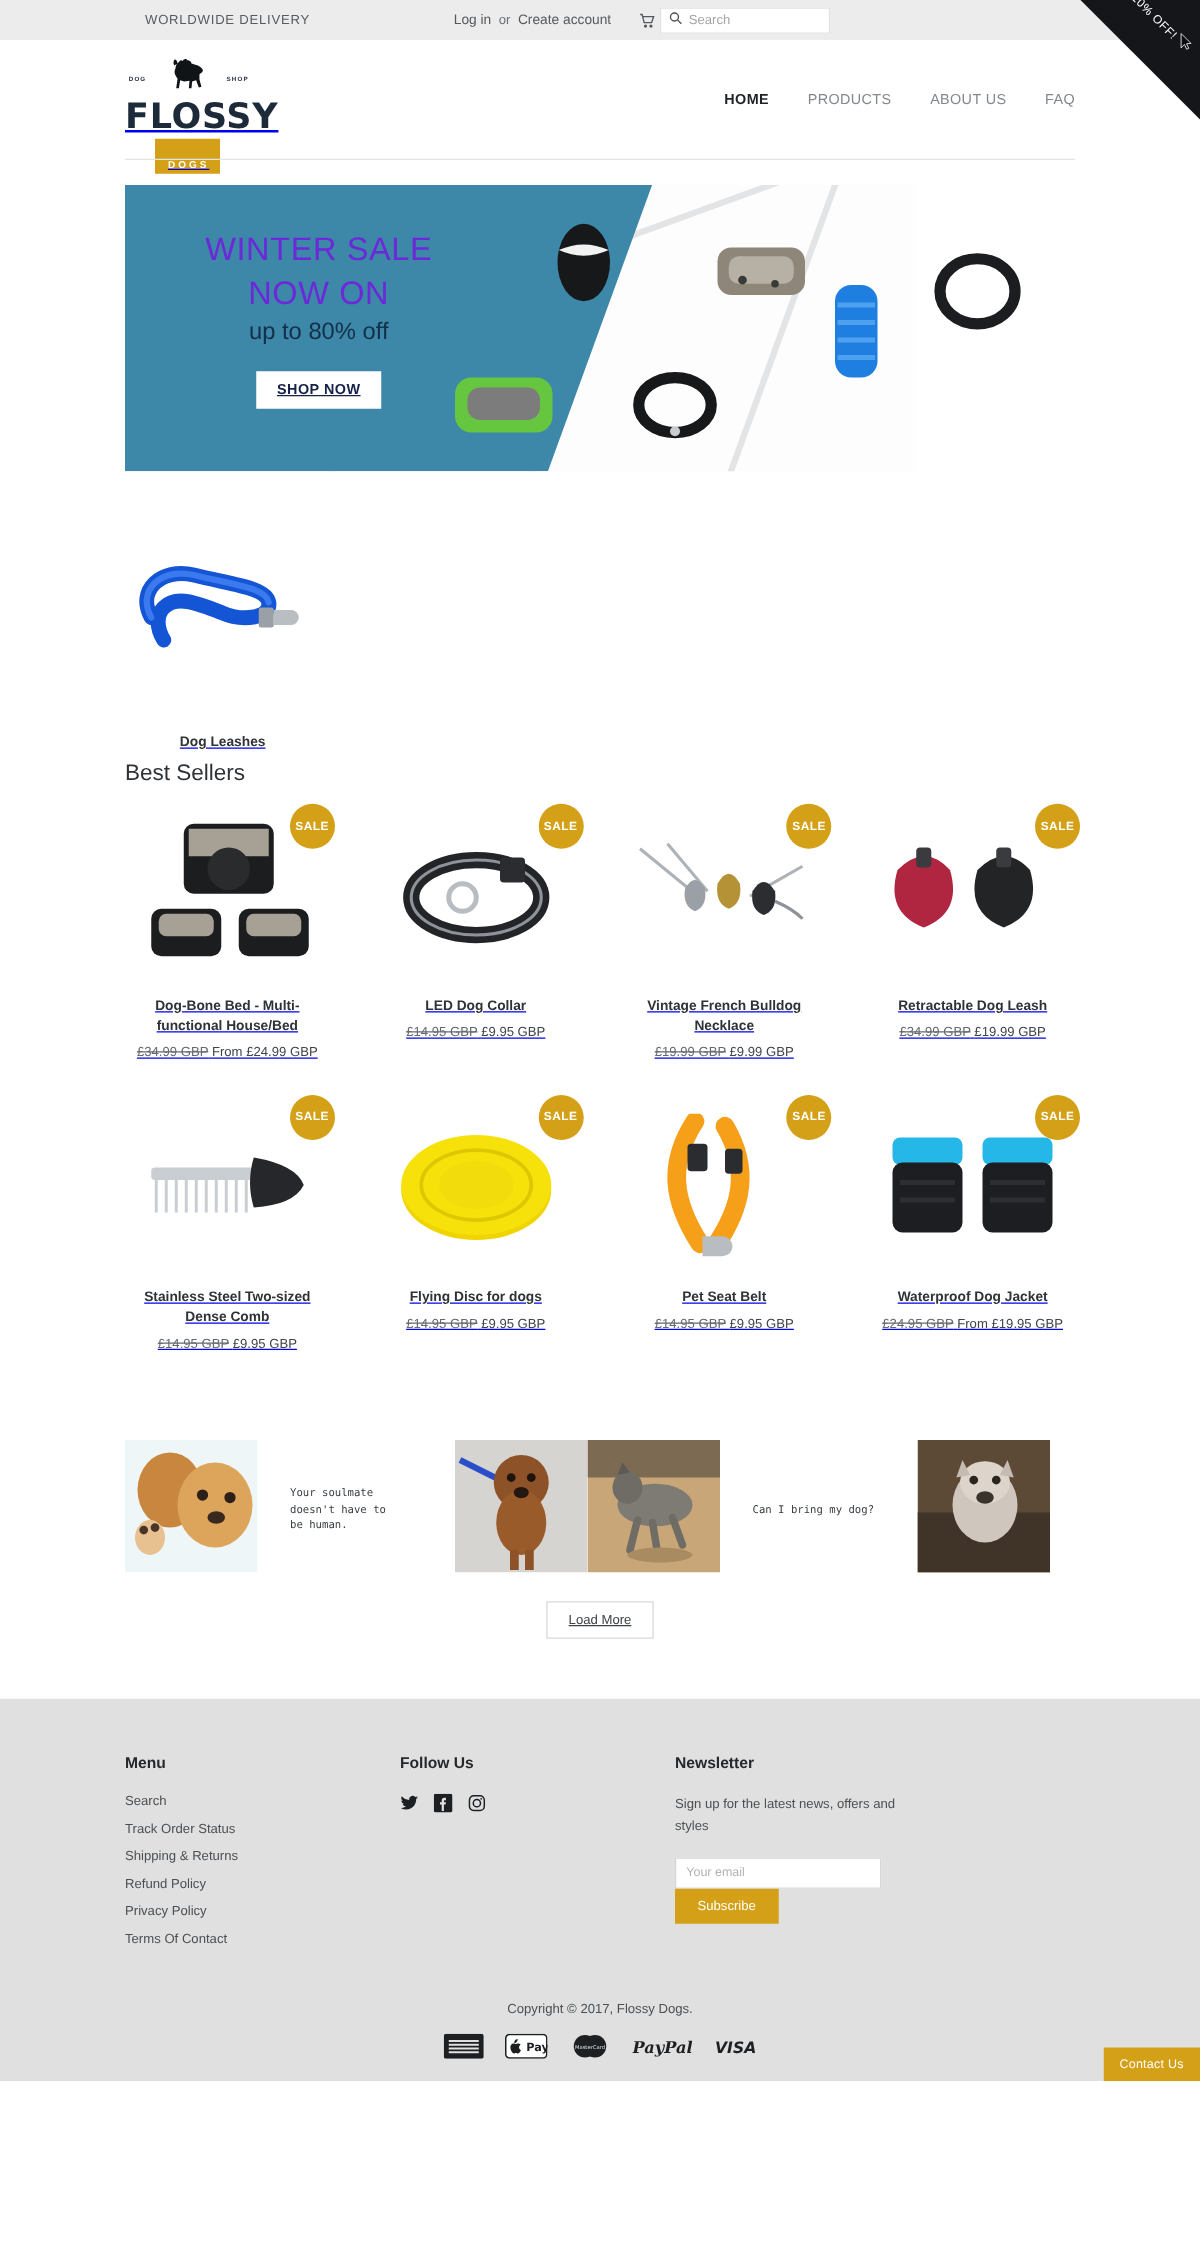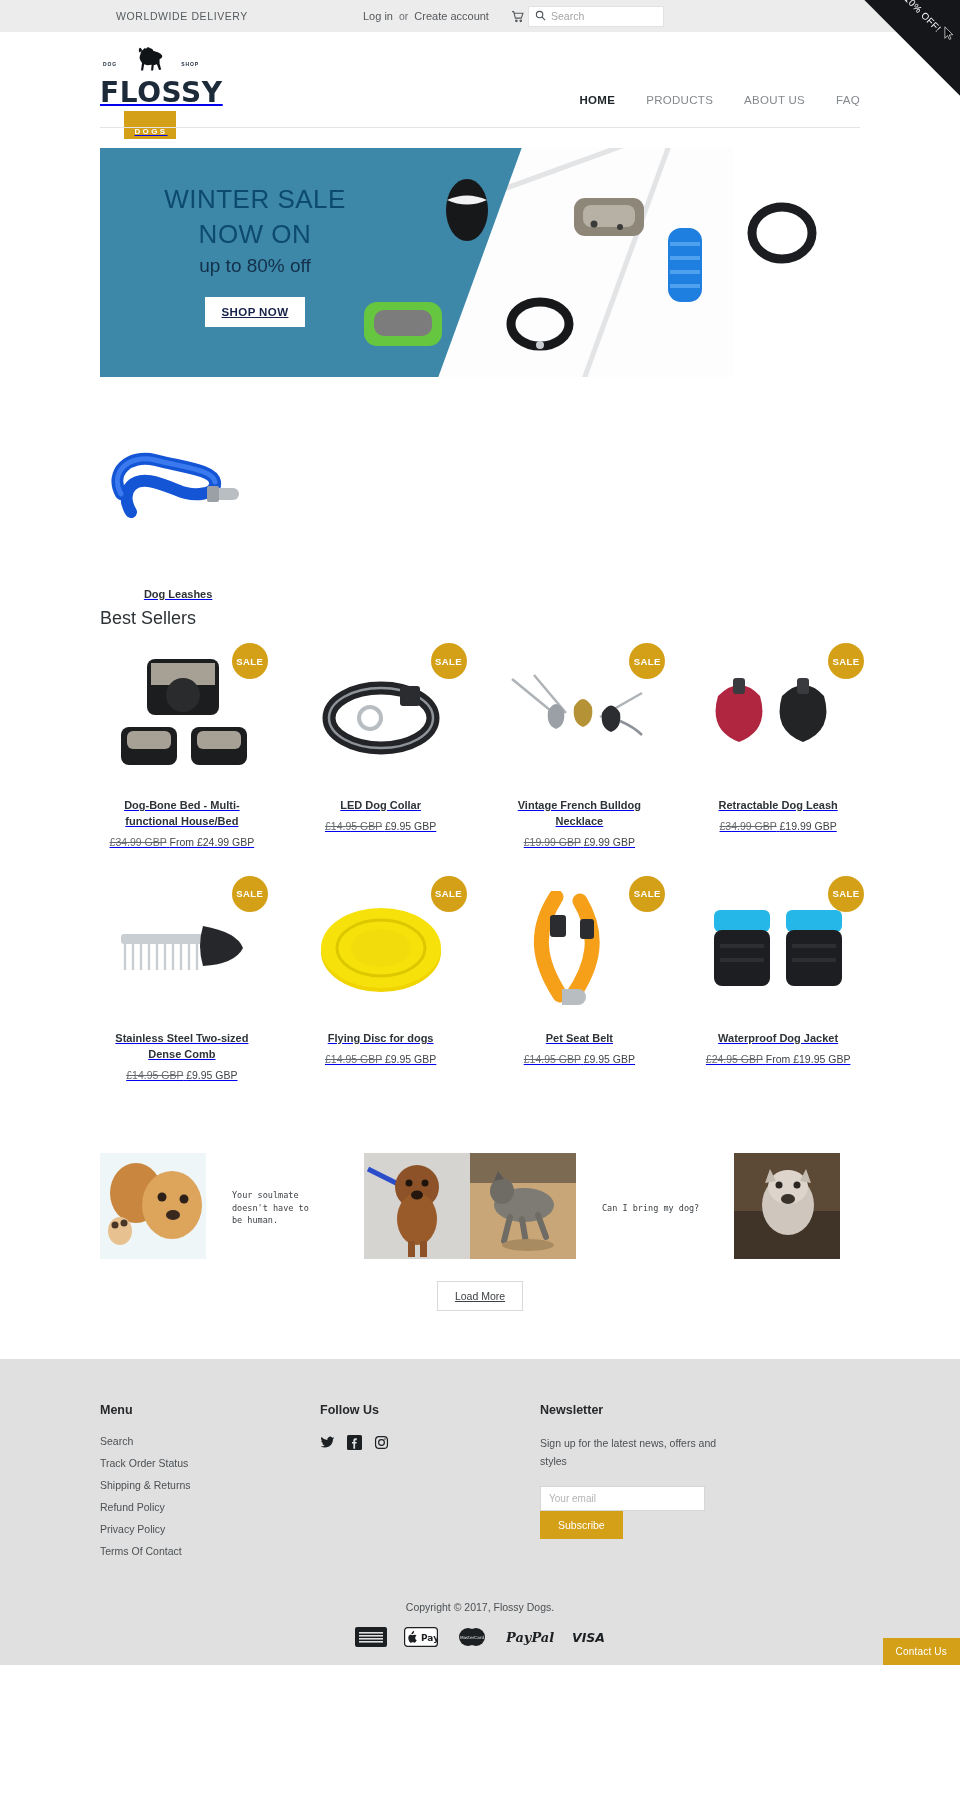--- a/index.html
+++ b/index.html
@@ -113,21 +113,21 @@
     color: #1c2a39; line-height: 1; font-family: "DejaVu Sans", sans-serif;
   }
   .logo-badge {
     margin: 4px auto 0; width: 52px; background: #d4a017;
     color: #fff; font-size: 8px; font-weight: 700; letter-spacing: 2.4px;
     padding: 16px 0 3px 2px;
   }
   .nav {
     position: absolute; right: 100px; top: 42px;
     display: flex; align-items: center; gap: 31px;
-    font-size: 11.5px; letter-spacing: .3px; margin-top: 20px;
+    font-size: 11.5px; letter-spacing: .3px;
   }
   .nav a { color: #83888c; text-decoration: none; }
   .nav a.active { color: #1d2327; font-weight: 700; }
   .header-rule {
     position: absolute; left: 100px; right: 100px; bottom: 0;
     height: 1px; background: #e4e4e4;
   }
 
   
   .collections {
@@ -172,21 +172,21 @@
     width: 460px; height: 229px;
     background: #3d87a8;
     transform: skewX(-20deg);
     z-index: 3;
   }
   .hero-copy {
     position: absolute; left: 30px; top: 34px; width: 250px;
     z-index: 5; text-align: center;
   }
   .hero-l1, .hero-l2 {
-    color: #0c4a6e; font-size: 26px; letter-spacing: .5px; line-height: 1.33;
+    color: #6d28d9; font-size: 26px; letter-spacing: .5px; line-height: 1.33;
     font-weight: 400;
   }
   .hero-l3 {
     margin-top: 4px; color: #13304a; font-size: 19px; font-weight: 400;
   }
   .hero-btn {
     display: inline-block; margin-top: 20px; background: #ffffff;
     color: #17224a; font-size: 11.5px; font-weight: 700; letter-spacing: .4px;
     padding: 9px 17px;
   }

